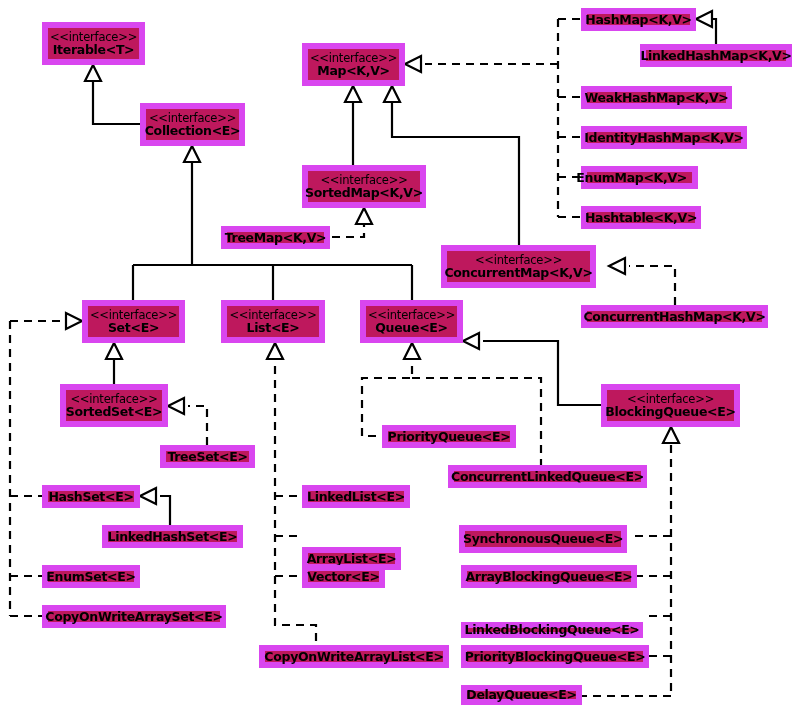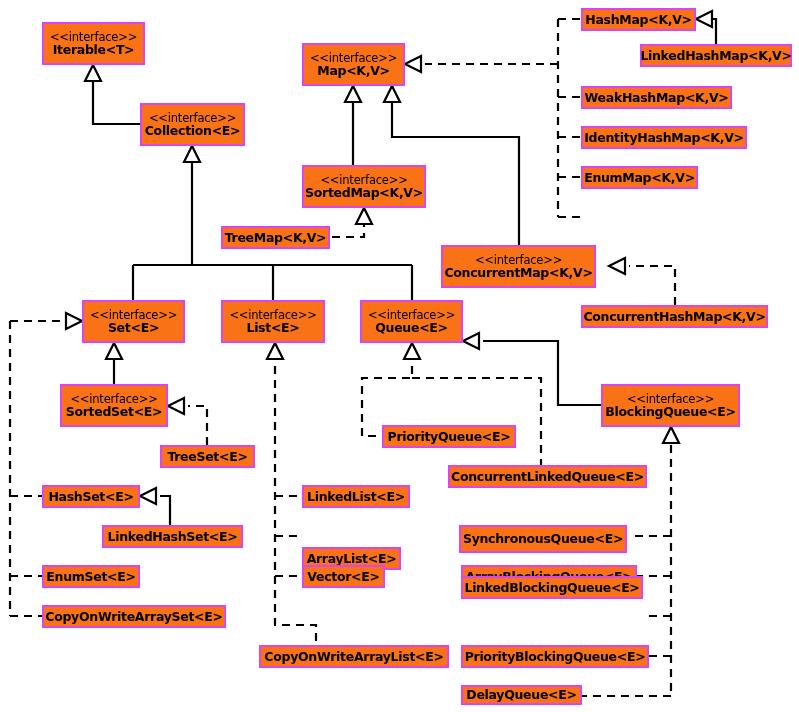--- a/index.html
+++ b/index.html
@@ -19,22 +19,22 @@
     position: absolute;
     left: 0;
     top: 0;
     width: 799px;
     height: 712px;
     pointer-events: none;
   }
   .node {
     position: absolute;
     box-sizing: border-box;
-    border: 2px solid #d946ef;
-    background: #f97316;
+    border: 6px solid #d946ef;
+    background: #be185d;
     display: flex;
     flex-direction: column;
     align-items: center;
     justify-content: center;
     line-height: 1.05;
     white-space: nowrap;
     z-index: 2;
   }
   .node .stereo {
     font-size: 11.5px;
@@ -161,22 +161,25 @@
     </div>
     <div class="node cls" style="left: 640px; top: 44px; width: 152px; height: 23px;">
       <div class="nm">LinkedHashMap&lt;K,V&gt;</div>
     </div>
     <div class="node cls" style="left: 581px; top: 86px; width: 151px; height: 23px;">
       <div class="nm">WeakHashMap&lt;K,V&gt;</div>
     </div>
     <div class="node cls" style="left: 581px; top: 126px; width: 166px; height: 23px;">
       <div class="nm">IdentityHashMap&lt;K,V&gt;</div>
     </div>
-    <div class="node cls" style="left: 581px; top: 166px; width: 117px; height: 23px;">
+    <div class="node cls" style="left: 581px; top: 166px; width: 117px; height: 23px; align-items: flex-end;">
       <div class="nm">EnumMap&lt;K,V&gt;</div>
+    </div>
+    <div class="node cls" style="left: 581px; top: 206px; width: 120px; height: 23px;">
+      <div class="nm">Hashtable&lt;K,V&gt;</div>
     </div>
     <div class="node iface" style="left: 441px; top: 245px; width: 155px; height: 43px;">
       <div class="stereo">&lt;&lt;interface&gt;&gt;</div>
       <div class="nm">ConcurrentMap&lt;K,V&gt;</div>
     </div>
     <div class="node cls" style="left: 581px; top: 305px; width: 187px; height: 23px;">
       <div class="nm">ConcurrentHashMap&lt;K,V&gt;</div>
     </div>
     <div class="node iface" style="left: 82px; top: 300px; width: 103px; height: 43px;">
       <div class="stereo">&lt;&lt;interface&gt;&gt;</div>
@@ -230,21 +233,21 @@
     </div>
     <div class="node cls" style="left: 221px; top: 645px; width: 190px; height: 23px; margin-left: 38px;">
       <div class="nm">CopyOnWriteArrayList&lt;E&gt;</div>
     </div>
     <div class="node cls" style="left: 459px; top: 525px; width: 168px; height: 28px;">
       <div class="nm">SynchronousQueue&lt;E&gt;</div>
     </div>
     <div class="node cls" style="left: 461px; top: 565px; width: 176px; height: 23px;">
       <div class="nm">ArrayBlockingQueue&lt;E&gt;</div>
     </div>
-    <div class="node cls" style="left: 461px; top: 576px; width: 182px; height: 23px;">
+    <div class="node cls" style="left: 461px; top: 622px; width: 182px; height: 16px;">
       <div class="nm">LinkedBlockingQueue&lt;E&gt;</div>
     </div>
     <div class="node cls" style="left: 461px; top: 645px; width: 188px; height: 23px;">
       <div class="nm">PriorityBlockingQueue&lt;E&gt;</div>
     </div>
     <div class="node cls" style="left: 461px; top: 685px; width: 121px; height: 20px; text-align: right;">
       <div class="nm">DelayQueue&lt;E&gt;</div>
     </div>
   </div>
 

